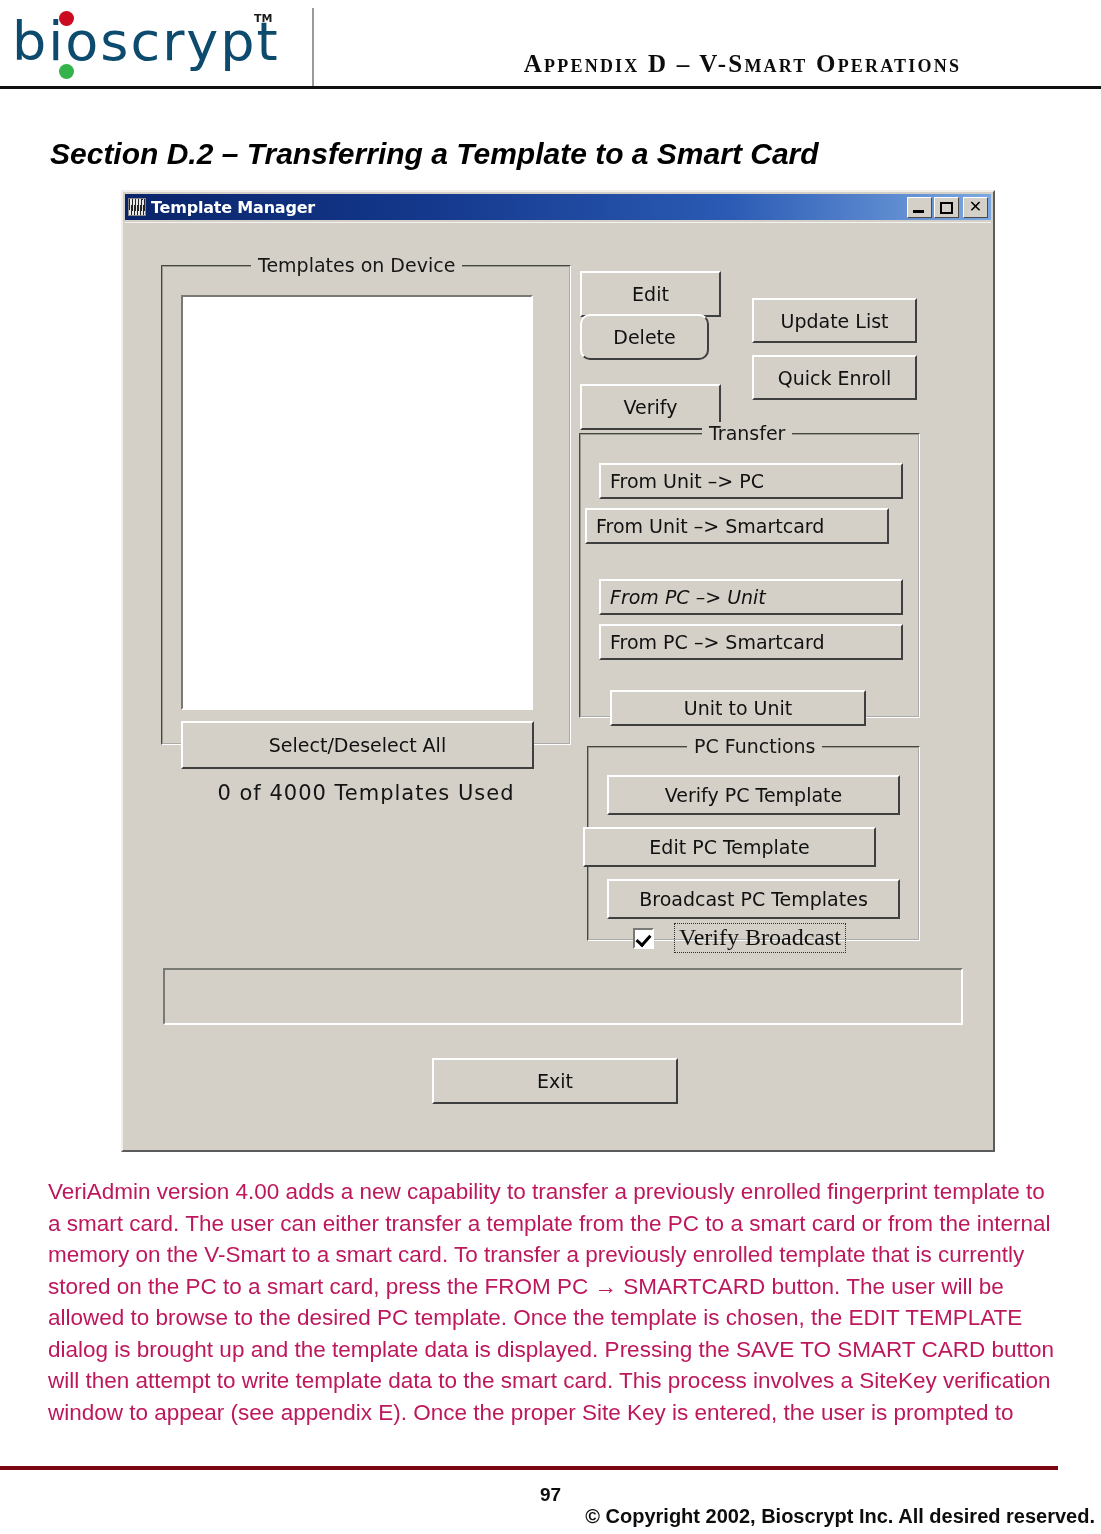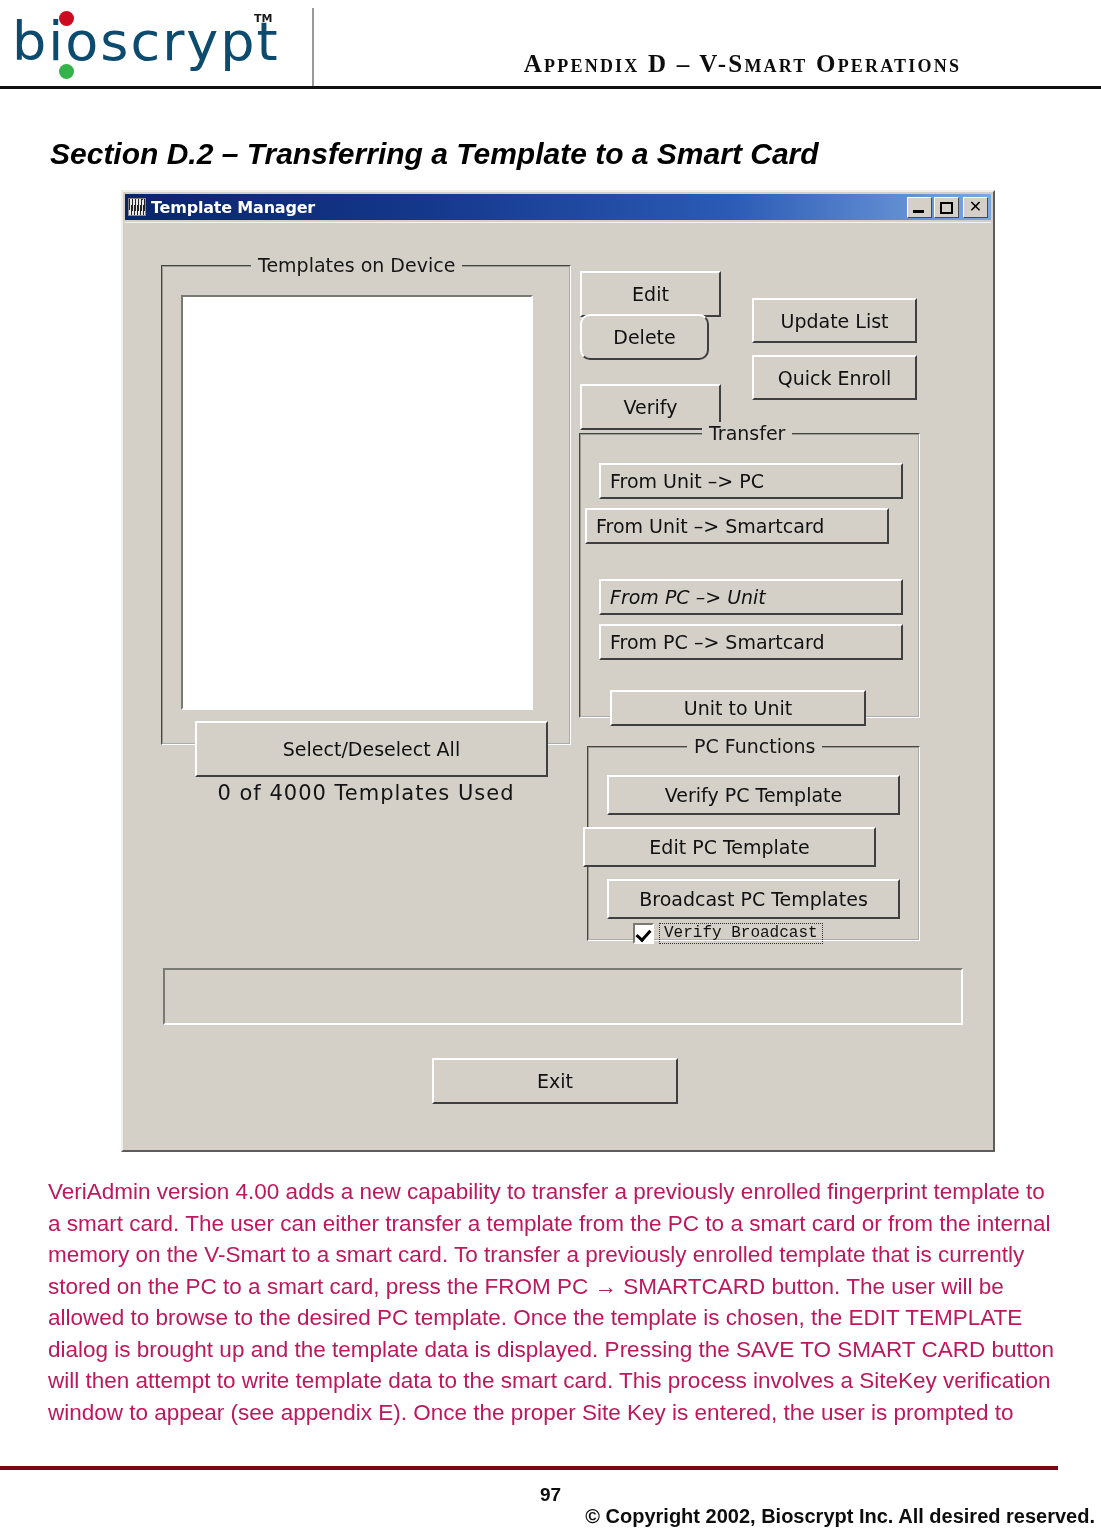--- a/index.html
+++ b/index.html
@@ -253,25 +253,25 @@
   #verify-broadcast-box::after {
     content: "";
     position: absolute;
     left: 4px; top: 2px;
     width: 6px; height: 11px;
     border-right: 3px solid #000;
     border-bottom: 3px solid #000;
     transform: rotate(42deg);
   }
   #verify-broadcast-label {
-    margin-left: 5px;
+    margin-left: 20px;
     border: 1px dotted #303030;
     padding: 0px 4px 1px 4px;
-    font-family: Liberation Mono, monospace;
-    font-size: 16px;
+    font-family: Liberation Serif, serif;
+    font-size: 24px;
     color: #111111;
     white-space: nowrap;
   }
 
   
   #status-panel {
     position: absolute;
     left: 38px; top: 965px;
     width: 800px; height: 57px;
     background: #d4d0c8;
@@ -357,21 +357,21 @@
   </div>
 
   <div id="client">
 
     <div class="groupbox" style="left:36px; top:42px; width:410px; height:480px;">
       <div class="gb-legend" style="left:88px;">Templates on Device</div>
     </div>
 
     <div id="device-list" style="left:56px; top:72px; width:352px; height:415px;"></div>
 
-    <div class="winbtn" style="left:70px; top:498px; width:353px; height:56px;">Select/Deselect All</div>
+    <div class="winbtn" style="left:56px; top:498px; width:353px; height:48px;">Select/Deselect All</div>
 
     <div style="position:absolute; left:36px; top:558px; width:410px; text-align:center;
                 font-family:'DejaVu Sans', sans-serif; font-size:21px; color:#141414;
                 letter-spacing:1px; white-space:nowrap;">0  of  4000  Templates Used</div>
 
     <div class="winbtn" style="left:455px; top:48px; width:141px; height:46px;">Edit</div>
     <div class="winbtn" style="left:455px; top:91px; width:129px; height:46px;border-radius:10px;">Delete</div>
     <div class="winbtn" style="left:455px; top:161px; width:141px; height:46px;">Verify</div>
 
     <div class="winbtn" style="left:627px; top:75px; width:165px; height:45px;">Update List</div>

